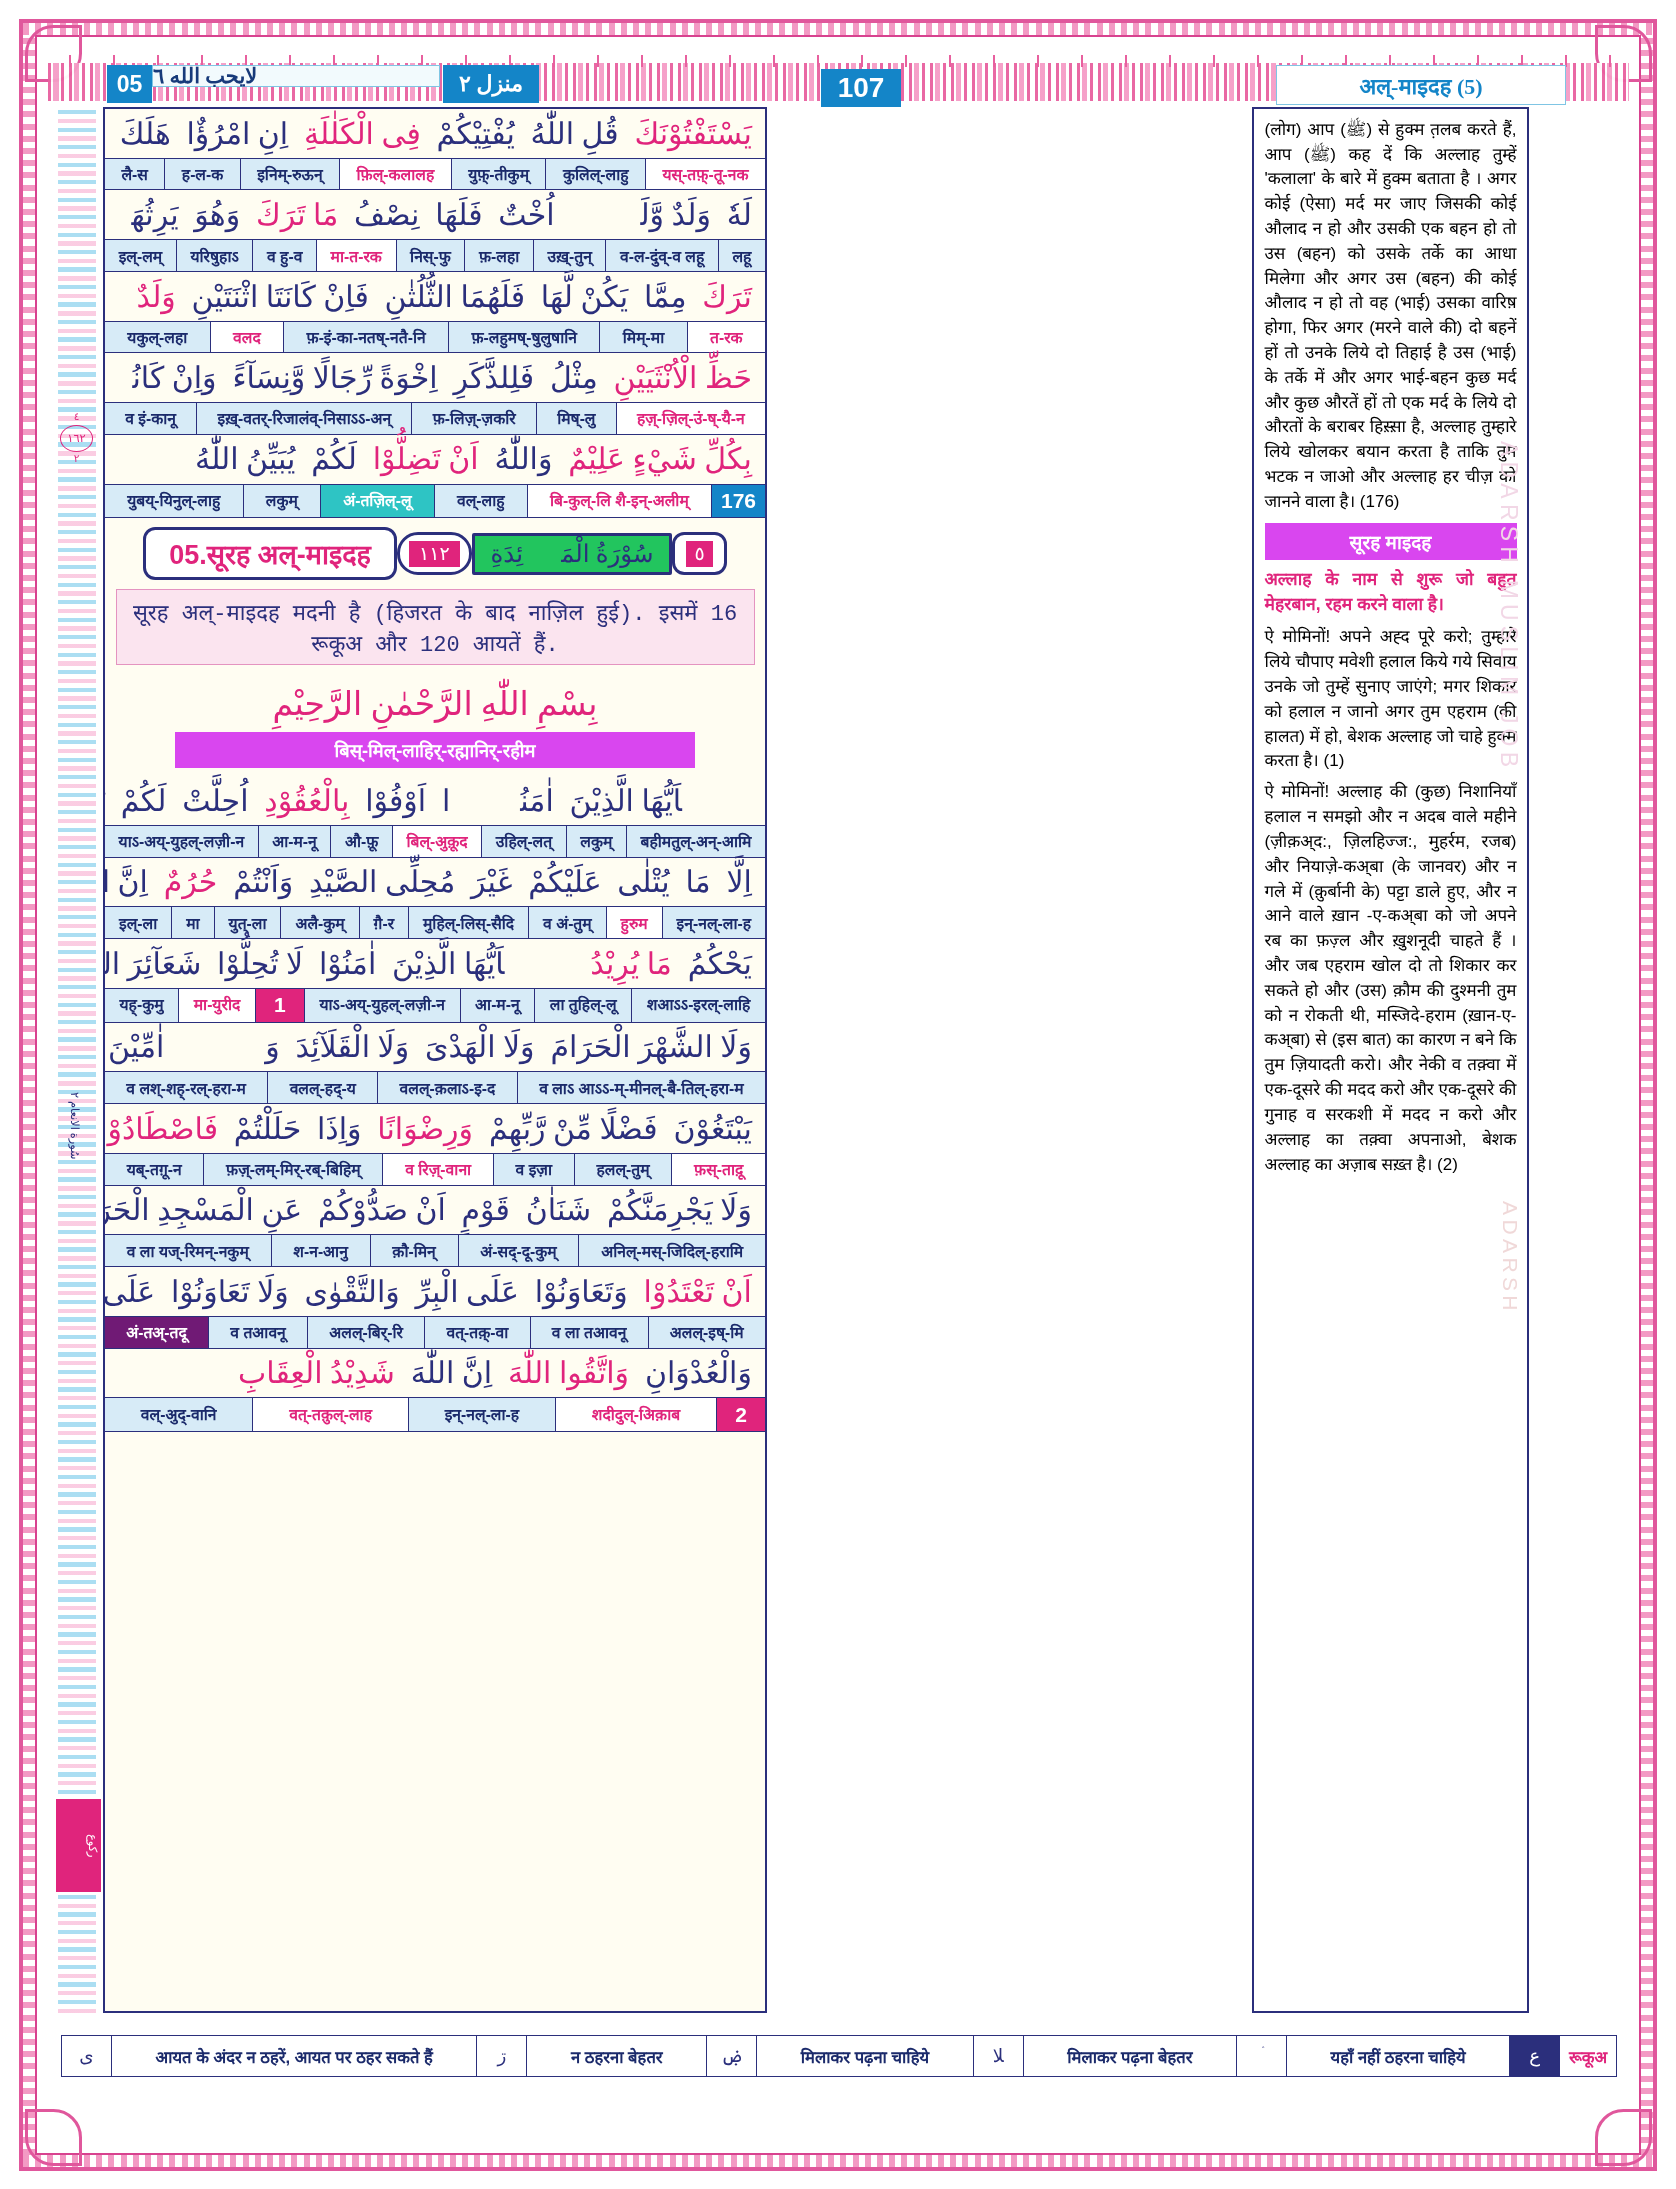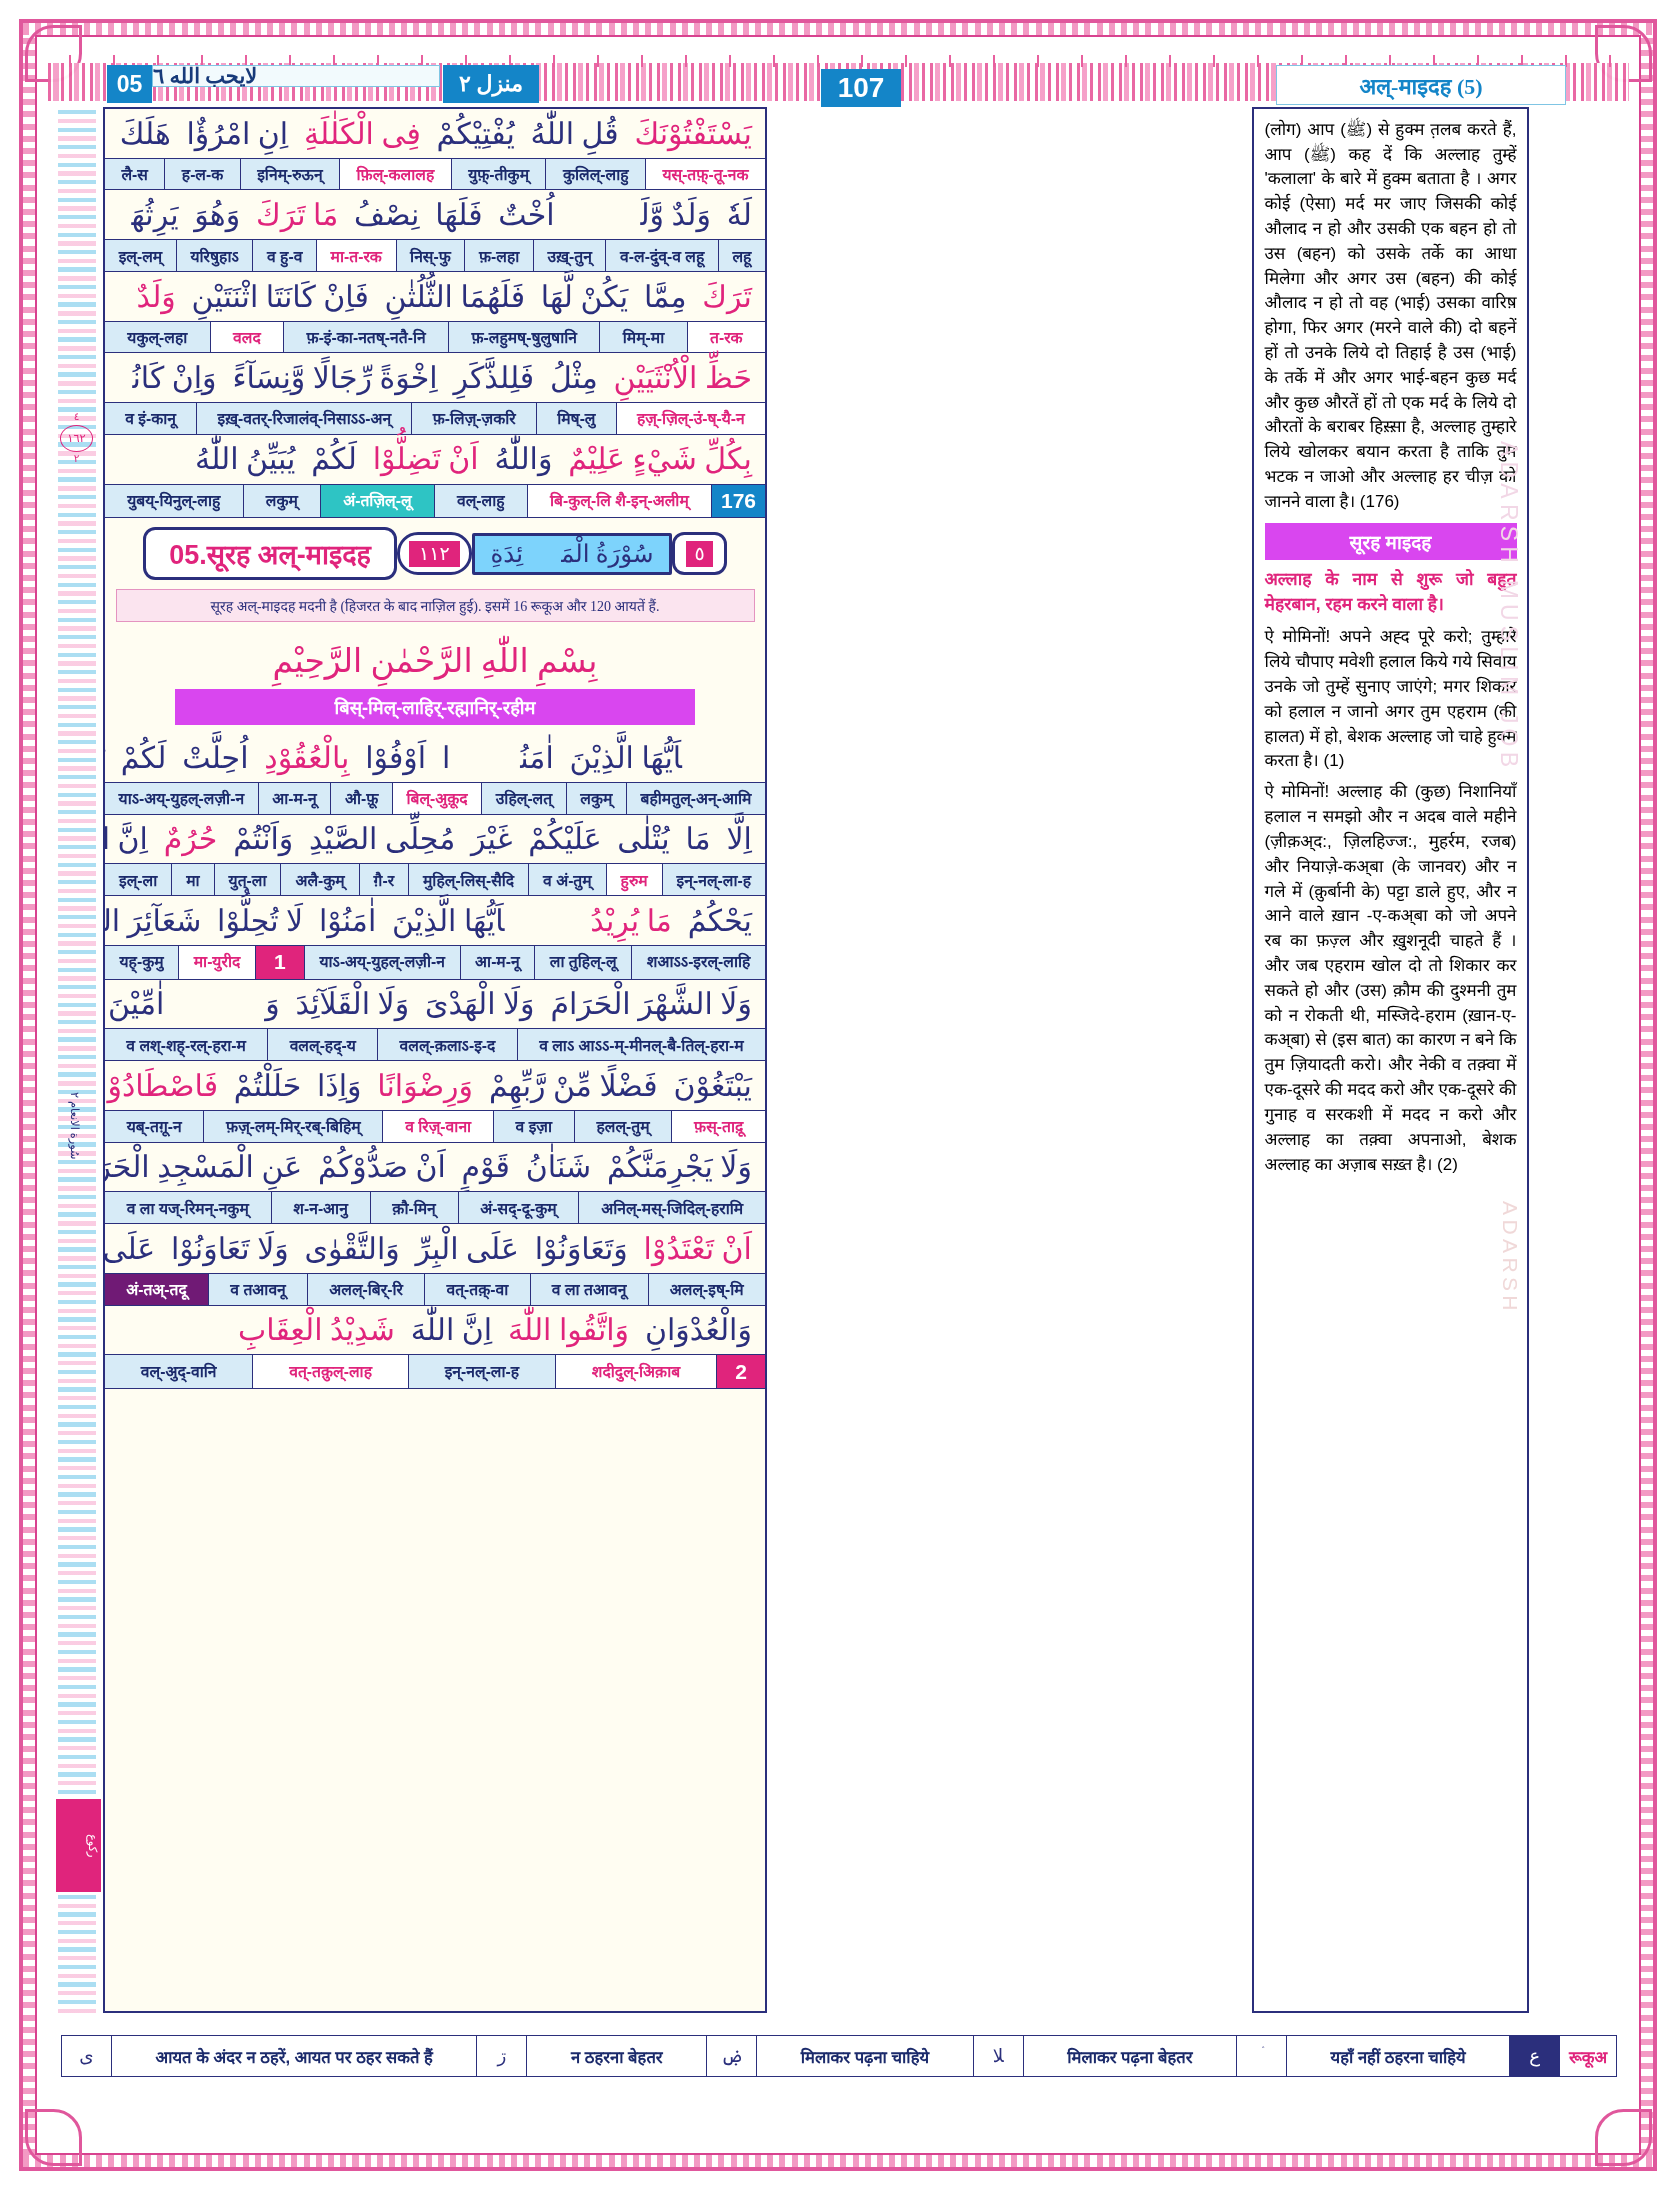--- a/index.html
+++ b/index.html
@@ -75,26 +75,26 @@
   .tr-w.numred{background:#e0247c;color:#fff;flex:0 0 49px;font-size:21px;}
   .tr-w.cyan{background:#2ec4c4;color:#fff;}
 
   
   .surah-head{display:flex;align-items:center;justify-content:center;padding:8.7px 3.5px 3.5px;}
   .sh-plaque{border:3.5px solid #2b2f7c;border-radius:12.2px;background:#fff;
     padding:5.2px 23px;color:#e0247c;font-size:27px;font-weight:bold;
     font-family:"Liberation Sans",sans-serif;box-shadow:0 0 0 2.6px #fff inset;}
   .sh-count{border:3.5px solid #2b2f7c;border-radius:21px;background:#fff;padding:5.2px 8.7px;}
   .sh-count span{background:#e0247c;color:#fff;padding:1.7px 10.5px;font-size:19px;display:inline-block;}
-  .sh-arab{border:3.5px solid #2b2f7c;border-radius:2px;background:#7dd3fc;padding:3.5px 15.7px;
+  .sh-arab{border:3.5px solid #2b2f7c;border-radius:2px;background:#22c55e;padding:3.5px 15.7px;
     color:#2b2f7c;font-size:24.5px;}
   .sh-num{border:3.5px solid #2b2f7c;border-radius:12.2px;background:#fff;padding:5.2px 10.5px;}
   .sh-num span{background:#e0247c;color:#fff;padding:1.7px 8.7px;font-size:19px;display:inline-block;}
   .surah-note{margin:5.2px 10.5px;border:0.9px solid #e493c0;background:#fbe4ef;color:#2b2f7c;
-    text-align:center;font-size:14px;padding:6.1px 3.5px;font-family:Liberation Serif, serif;}
+    text-align:center;font-size:22px;padding:6.1px 3.5px;font-family:Liberation Mono, monospace;}
   .bismillah-ar{text-align:center;font-size:33px;color:#e0247c;padding:14px 0 5.2px;}
   .bismillah-tr{margin:3.5px 70px 8.7px;background:#d946ef;color:#fff;text-align:center;
     font-size:18.3px;padding:5.2px 0;font-family:"Liberation Sans",sans-serif;font-weight:bold;}
 
   
   .tp-para{font-size:17px;line-height:1.46;color:#000;text-align:justify;margin:0 0 6.1px;
     font-family:"Liberation Sans",sans-serif;}
   .tp-surah-title{background:#d946ef;color:#fff;text-align:center;font-size:19px;font-weight:bold;
     padding:5.2px 0;margin:8.7px 0 7px;font-family:"Liberation Sans",sans-serif;}
   .tp-bismillah{color:#e0247c;font-size:17.5px;line-height:1.45;text-align:justify;margin:0 0 7.9px;

